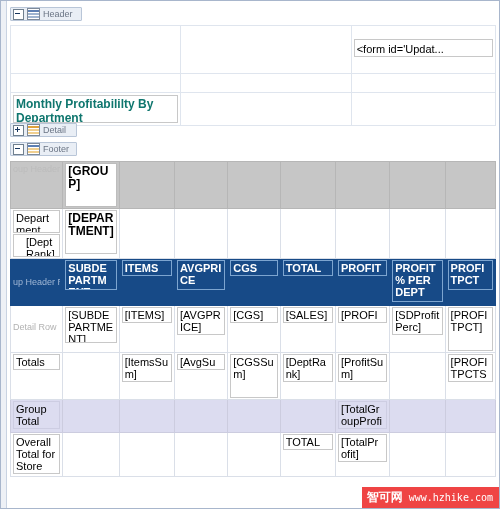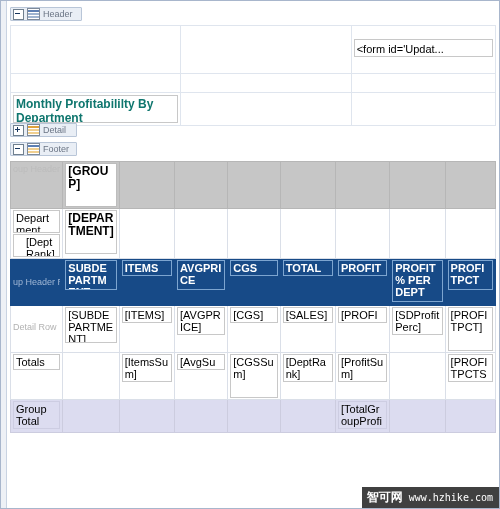--- a/index.html
+++ b/index.html
@@ -182,21 +182,21 @@
   .cellpad { padding: 0; }
 
   
   #watermark {
     position: absolute;
     right: 0;
     bottom: 0;
     height: 21px;
     display: flex;
     align-items: center;
-    background: #404040;
+    background: #ef4444;
     color: #ffffff;
     padding: 0 6px 0 5px;
     font-size: 11px;
     letter-spacing: 0;
     z-index: 50;
   }
   #watermark .wm-cn {
     font-family: "DejaVu Sans", sans-serif;
     font-size: 12px;
     font-weight: bold;
@@ -416,20 +416,37 @@
         <td></td>
         <td></td>
         <td></td>
         <td class="cellpad">
           <div class="ctl lav" style="height:28px; border-color:#cdcde2;">[TotalGroupProfit]</div>
         </td>
         <td></td>
         <td></td>
       </tr>
 
+      <tr>
+        <td class="cellpad" style="height:44px;">
+          <div class="ctl" style="height:40px;">Overall Total for Store</div>
+        </td>
+        <td></td>
+        <td></td>
+        <td></td>
+        <td></td>
+        <td class="cellpad">
+          <div class="ctl" style="height:16px;">TOTAL</div>
+        </td>
+        <td class="cellpad">
+          <div class="ctl" style="height:28px;">[TotalProfit]</div>
+        </td>
+        <td></td>
+        <td></td>
+      </tr>
 
     </tbody>
   </table>
 
   <div id="watermark">
     <span class="wm-cn">智可网</span>
     <span class="wm-url">www.hzhike.com</span>
   </div>
 
 </div>

